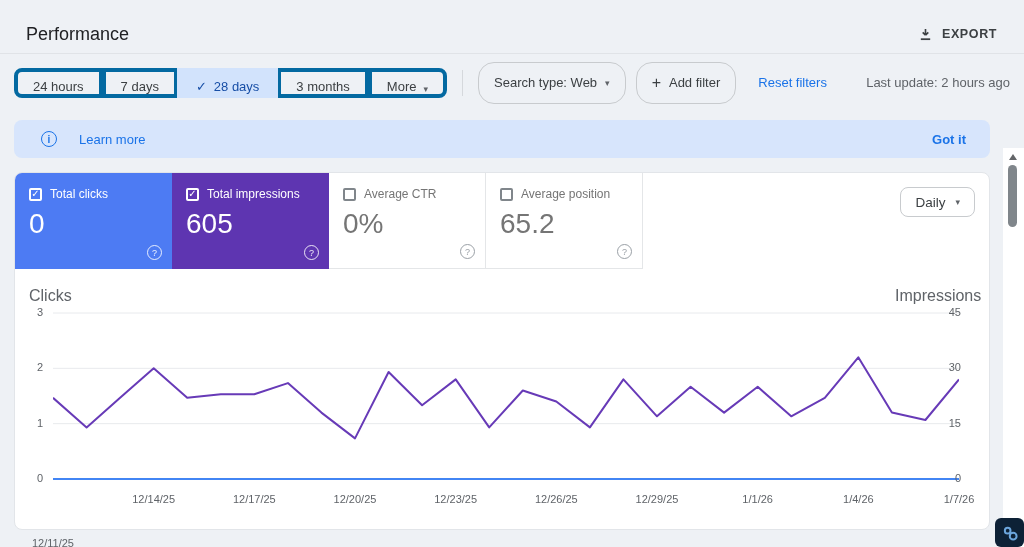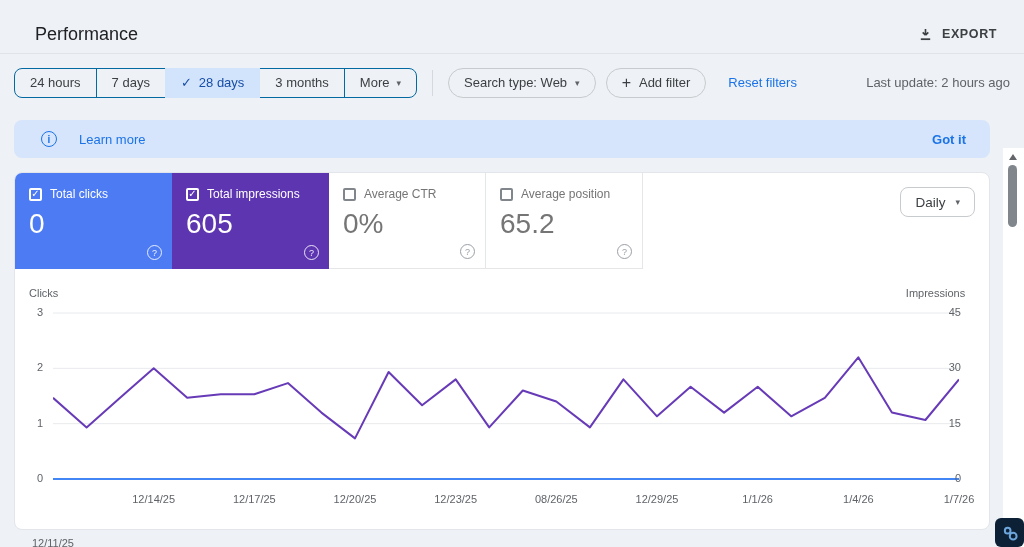--- a/index.html
+++ b/index.html
@@ -1,35 +1,35 @@
 <!DOCTYPE html>
 <html><head>
 <meta charset="utf-8">
 <style>
   * { margin:0; padding:0; box-sizing:border-box; }
   html,body { width:1024px; height:547px; }
   body { font-family:"Liberation Sans","DejaVu Sans",sans-serif; background:#eef1f5; color:#3c4043; overflow:hidden; }
   #app { position:relative; width:1024px; height:547px; }
 
   
-  .header { position:absolute; top:0; left:17px; right:0; height:53px; display:flex; align-items:center; padding:15px 27px 0 18px; }
+  .header { position:absolute; top:0; left:8px; right:0; height:53px; display:flex; align-items:center; padding:15px 27px 0 18px; }
   .page-title { font-size:18px; color:#202124; font-weight:400; }
   .export-btn { margin-left:auto; display:flex; align-items:center; gap:9px; font-size:12.5px; font-weight:700; letter-spacing:.6px; color:#3c4043; cursor:pointer; }
   .hdr-divider { position:absolute; top:53px; left:0; right:0; height:1px; background:#e0e3e7; }
 
   
   .filter-row { position:absolute; top:67px; left:14px; right:14px; height:31px; display:flex; align-items:center; }
   .chip-group { display:flex; }
-  .chip { height:30px; display:flex; align-items:center; gap:7px; padding:0 15px; font-size:13px; color:#3c4043; border:1px solid #0369a1; margin-left:-1px; background:transparent; cursor:pointer; white-space:nowrap; }
+  .chip { height:30px; display:flex; align-items:flex-end; gap:7px; padding:0 15px; font-size:13px; color:#3c4043; border:4px solid #0369a1; margin-left:-1px; background:transparent; cursor:pointer; white-space:nowrap; }
   .chip:first-child { border-radius:8px 0 0 8px; margin-left:0; }
   .chip:last-child { border-radius:0 8px 8px 0; }
   .chip.selected { background:#d2e3fc; color:#174ea6; border-color:#d2e3fc; z-index:1; font-weight:500; }
   .chip .check { font-size:13px; font-weight:700; }
   .vsep { width:1px; height:26px; background:#d5d8dc; margin:0 15px; }
-  .pill { height:30px; display:flex; align-items:center; gap:8px; padding:0 15px; font-size:13px; color:#3c4043; border:1px solid #c8cbce; border-radius:16px; cursor:pointer; white-space:nowrap; }
+  .pill { height:42px; display:flex; align-items:center; gap:8px; padding:0 15px; font-size:13px; color:#3c4043; border:1px solid #c8cbce; border-radius:16px; cursor:pointer; white-space:nowrap; }
   .pill + .pill { margin-left:10px; }
   .caret { font-size:9px; color:#5f6368; }
   .plus { font-size:16px; color:#3c4043; }
   .link { color:#1a73e8; font-size:13px; cursor:pointer; }
   .reset-link { margin-left:22px; font-weight:400; }
   .last-update { margin-left:auto; font-size:13px; color:#5f6368; }
 
   
   .banner { position:absolute; top:120px; left:14px; width:976px; height:38px; background:#d7e5fc; border-radius:8px; display:flex; align-items:center; padding:0 24px 0 27px; font-size:13px; color:#3c4043; }
   .info-icon { width:16px; height:16px; border:1.5px solid #1a73e8; border-radius:50%; color:#1a73e8; font-size:10px; font-weight:700; display:flex; align-items:center; justify-content:center; margin-right:17px; flex:none; }
@@ -52,21 +52,21 @@
   .cb.off { border:2px solid #80868b; color:transparent; }
   .mcard-value { font-size:28px; font-weight:400; margin-top:7px; }
   .mcard.plain .mcard-value { color:#757575; }
   .help { position:absolute; right:10px; bottom:9px; width:15px; height:15px; border-radius:50%; font-size:9px; display:flex; align-items:center; justify-content:center; }
   .mcard.blue .help, .mcard.purple .help { border:1.2px solid rgba(255,255,255,.85); color:rgba(255,255,255,.9); }
   .mcard.plain .help { border:1.2px solid #9aa0a6; color:#9aa0a6; }
   .granularity { position:absolute; top:14px; right:14px; height:30px; display:flex; align-items:center; gap:10px; padding:0 14px; border:1px solid #c8cbce; border-radius:8px; font-size:13.5px; color:#3c4043; background:#fff; cursor:pointer; }
 
   
   .chart-region { position:absolute; top:96px; left:0; right:0; bottom:0; }
-  .axis-title { position:absolute; top:18px; font-size:11px; color:#5f6368; }
+  .axis-title { position:absolute; top:18px; font-size:16px; color:#5f6368; }
   .axis-title.left { left:14px; }
   .axis-title.right { left:880px; width:81px; text-align:center; }
   .ylab { position:absolute; font-size:11px; color:#5f6368; }
   .ylab.l { left:0; width:28px; text-align:right; }
   .ylab.r { left:912px; width:34px; text-align:right; }
   .xlab { position:absolute; top:224px; width:64px; text-align:center; font-size:11px; color:#5f6368; }
   #chart-svg { position:absolute; left:38px; top:34px; }
 
   
   .scroll-strip { position:absolute; top:148px; right:0; bottom:0; width:21px; background:#fff; }
@@ -193,21 +193,21 @@
         <div class="ylab l" style="top: 37px;">3</div>
         <div class="ylab r" style="top: 203px;">0</div>
         <div class="ylab r" style="top: 147.667px;">15</div>
         <div class="ylab r" style="top: 92.3333px;">30</div>
         <div class="ylab r" style="top: 37px;">45</div>
         <div class="xlab" style="top: 224px; left: 6px; margin-top: 44px;">12/11/25</div>
         <div class="xlab" style="top: 224px; left: 106.667px;">12/14/25</div>
         <div class="xlab" style="top: 224px; left: 207.333px;">12/17/25</div>
         <div class="xlab" style="top: 224px; left: 308px;">12/20/25</div>
         <div class="xlab" style="top: 224px; left: 408.667px;">12/23/25</div>
-        <div class="xlab" style="top: 224px; left: 509.333px;">08/26/25</div>
+        <div class="xlab" style="top: 224px; left: 509.333px;">12/26/25</div>
         <div class="xlab" style="top: 224px; left: 610px;">12/29/25</div>
         <div class="xlab" style="top: 224px; left: 710.667px;">1/1/26</div>
         <div class="xlab" style="top: 224px; left: 811.333px;">1/4/26</div>
         <div class="xlab" style="top: 224px; left: 912px;">1/7/26</div>
       </div>
   </div>
 
   <div class="scroll-strip">
     <div class="scroll-up"></div>
     <div class="scroll-thumb"></div>

